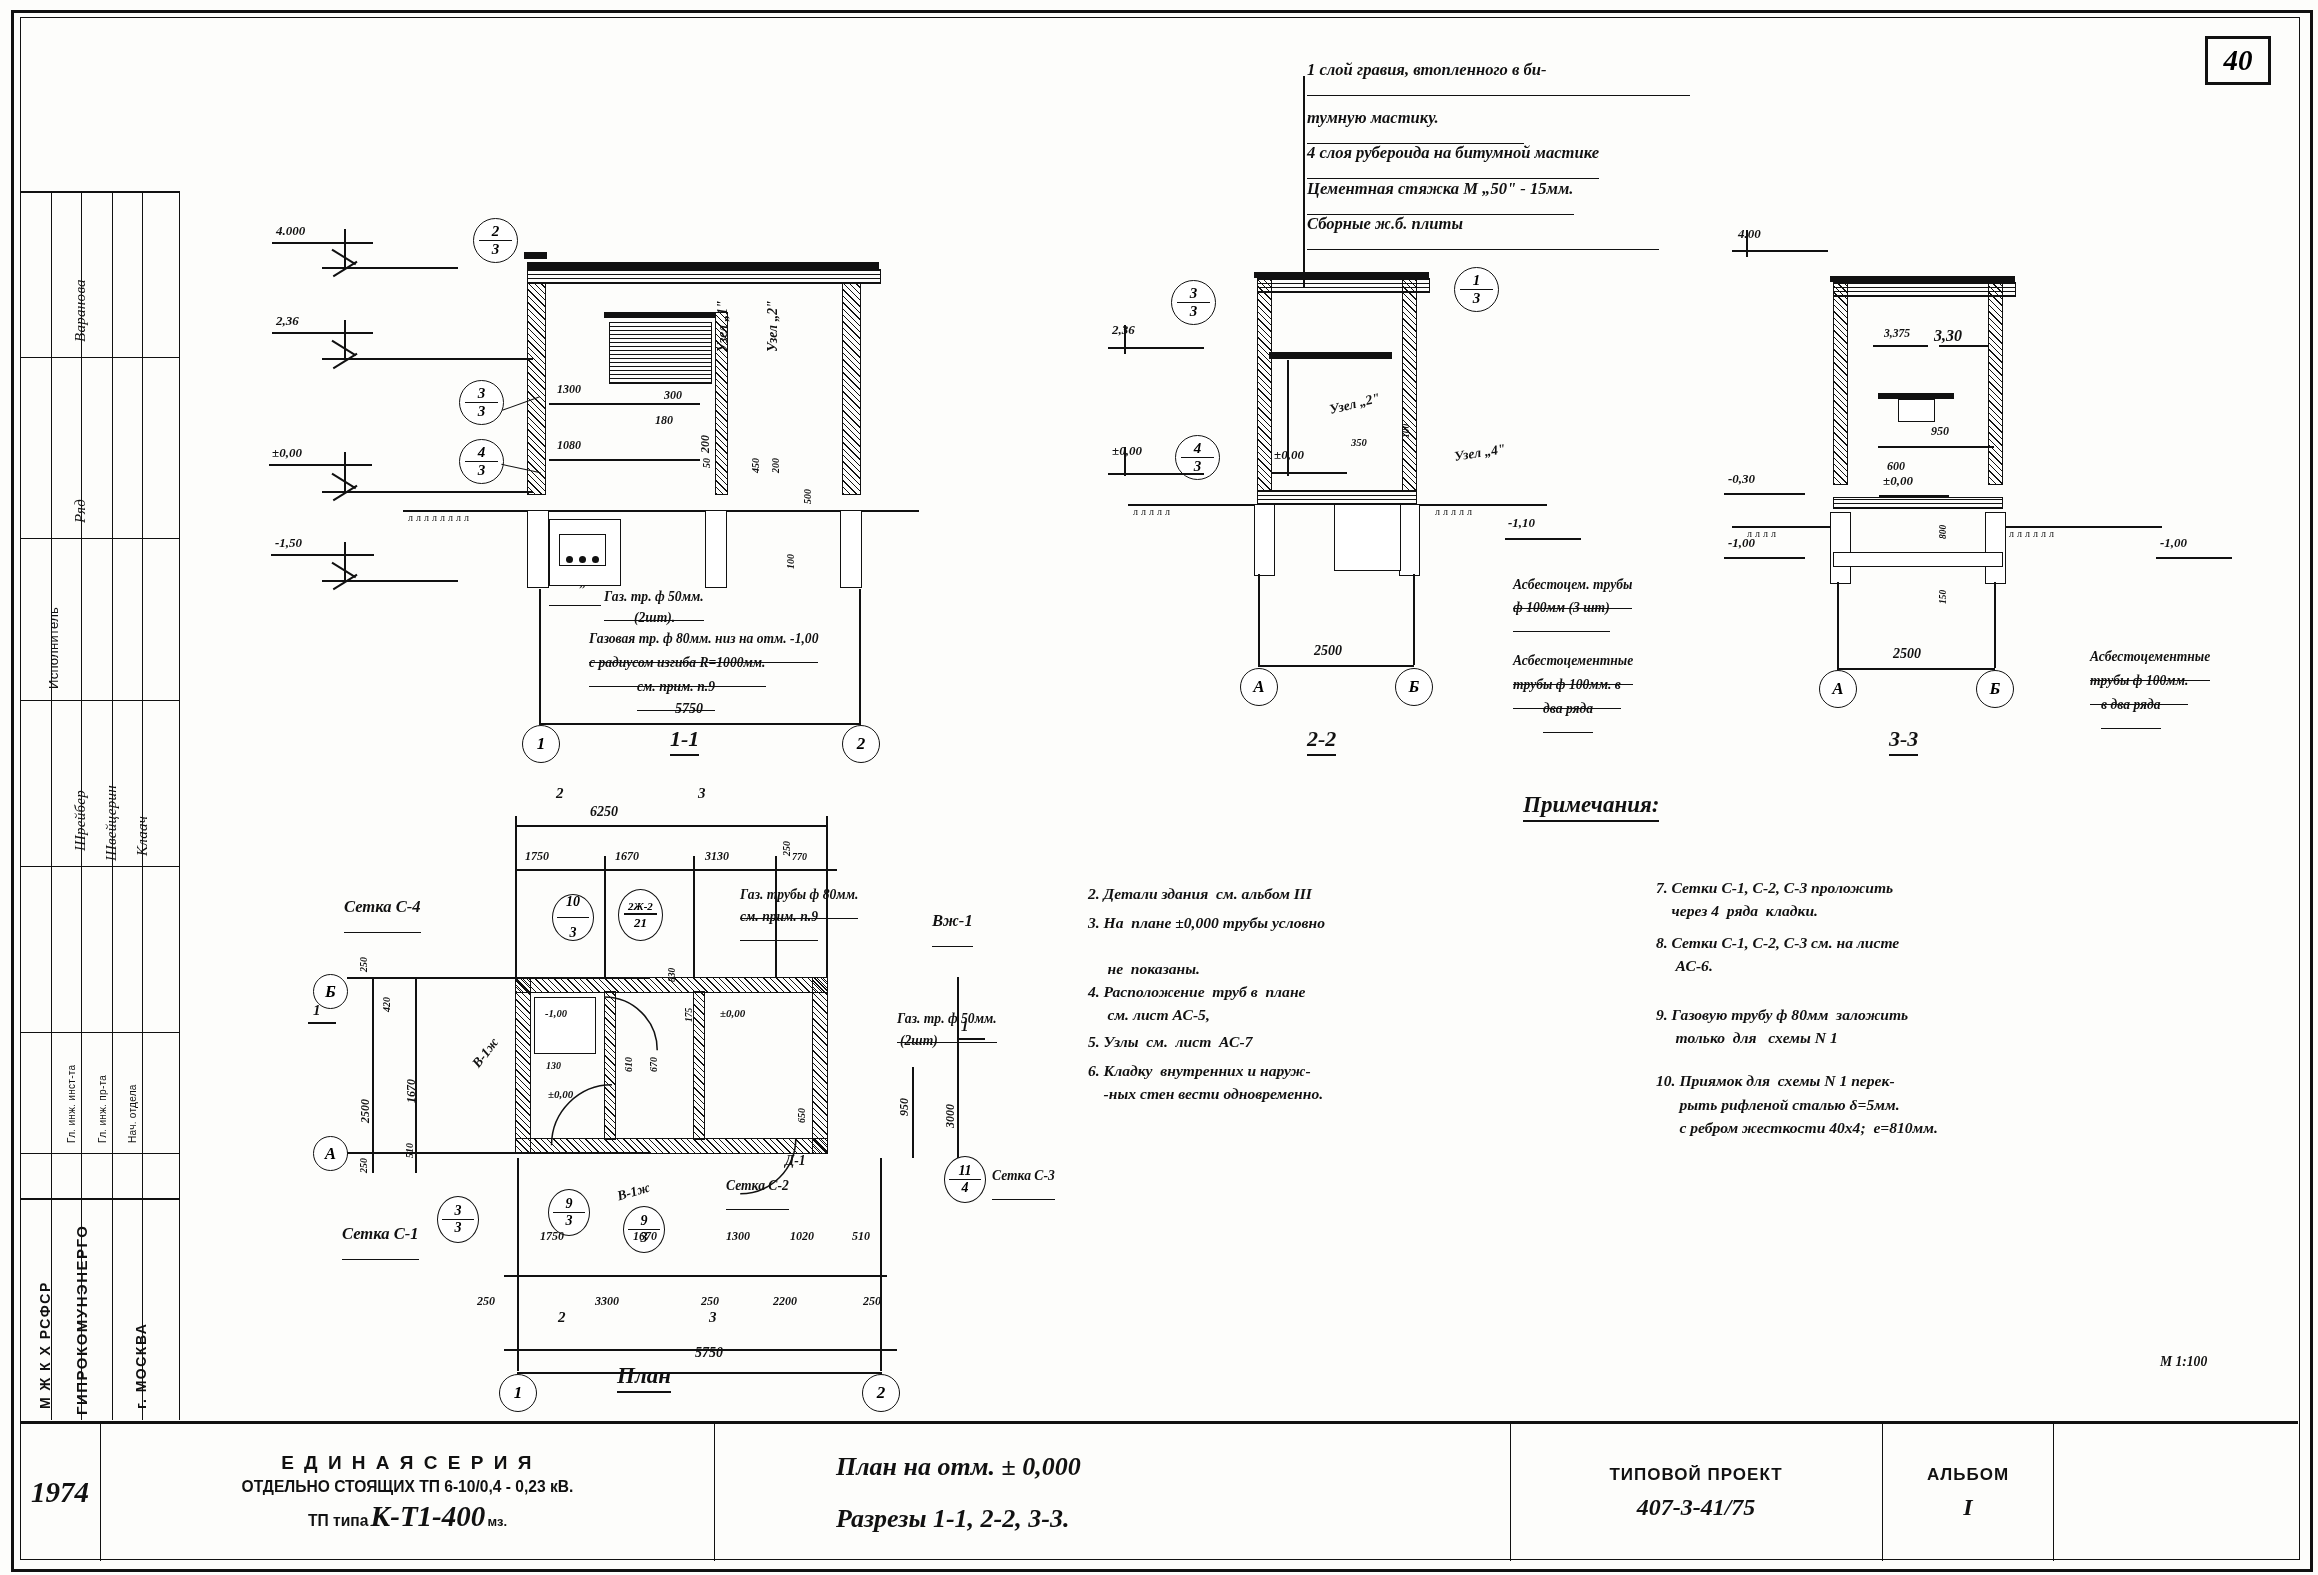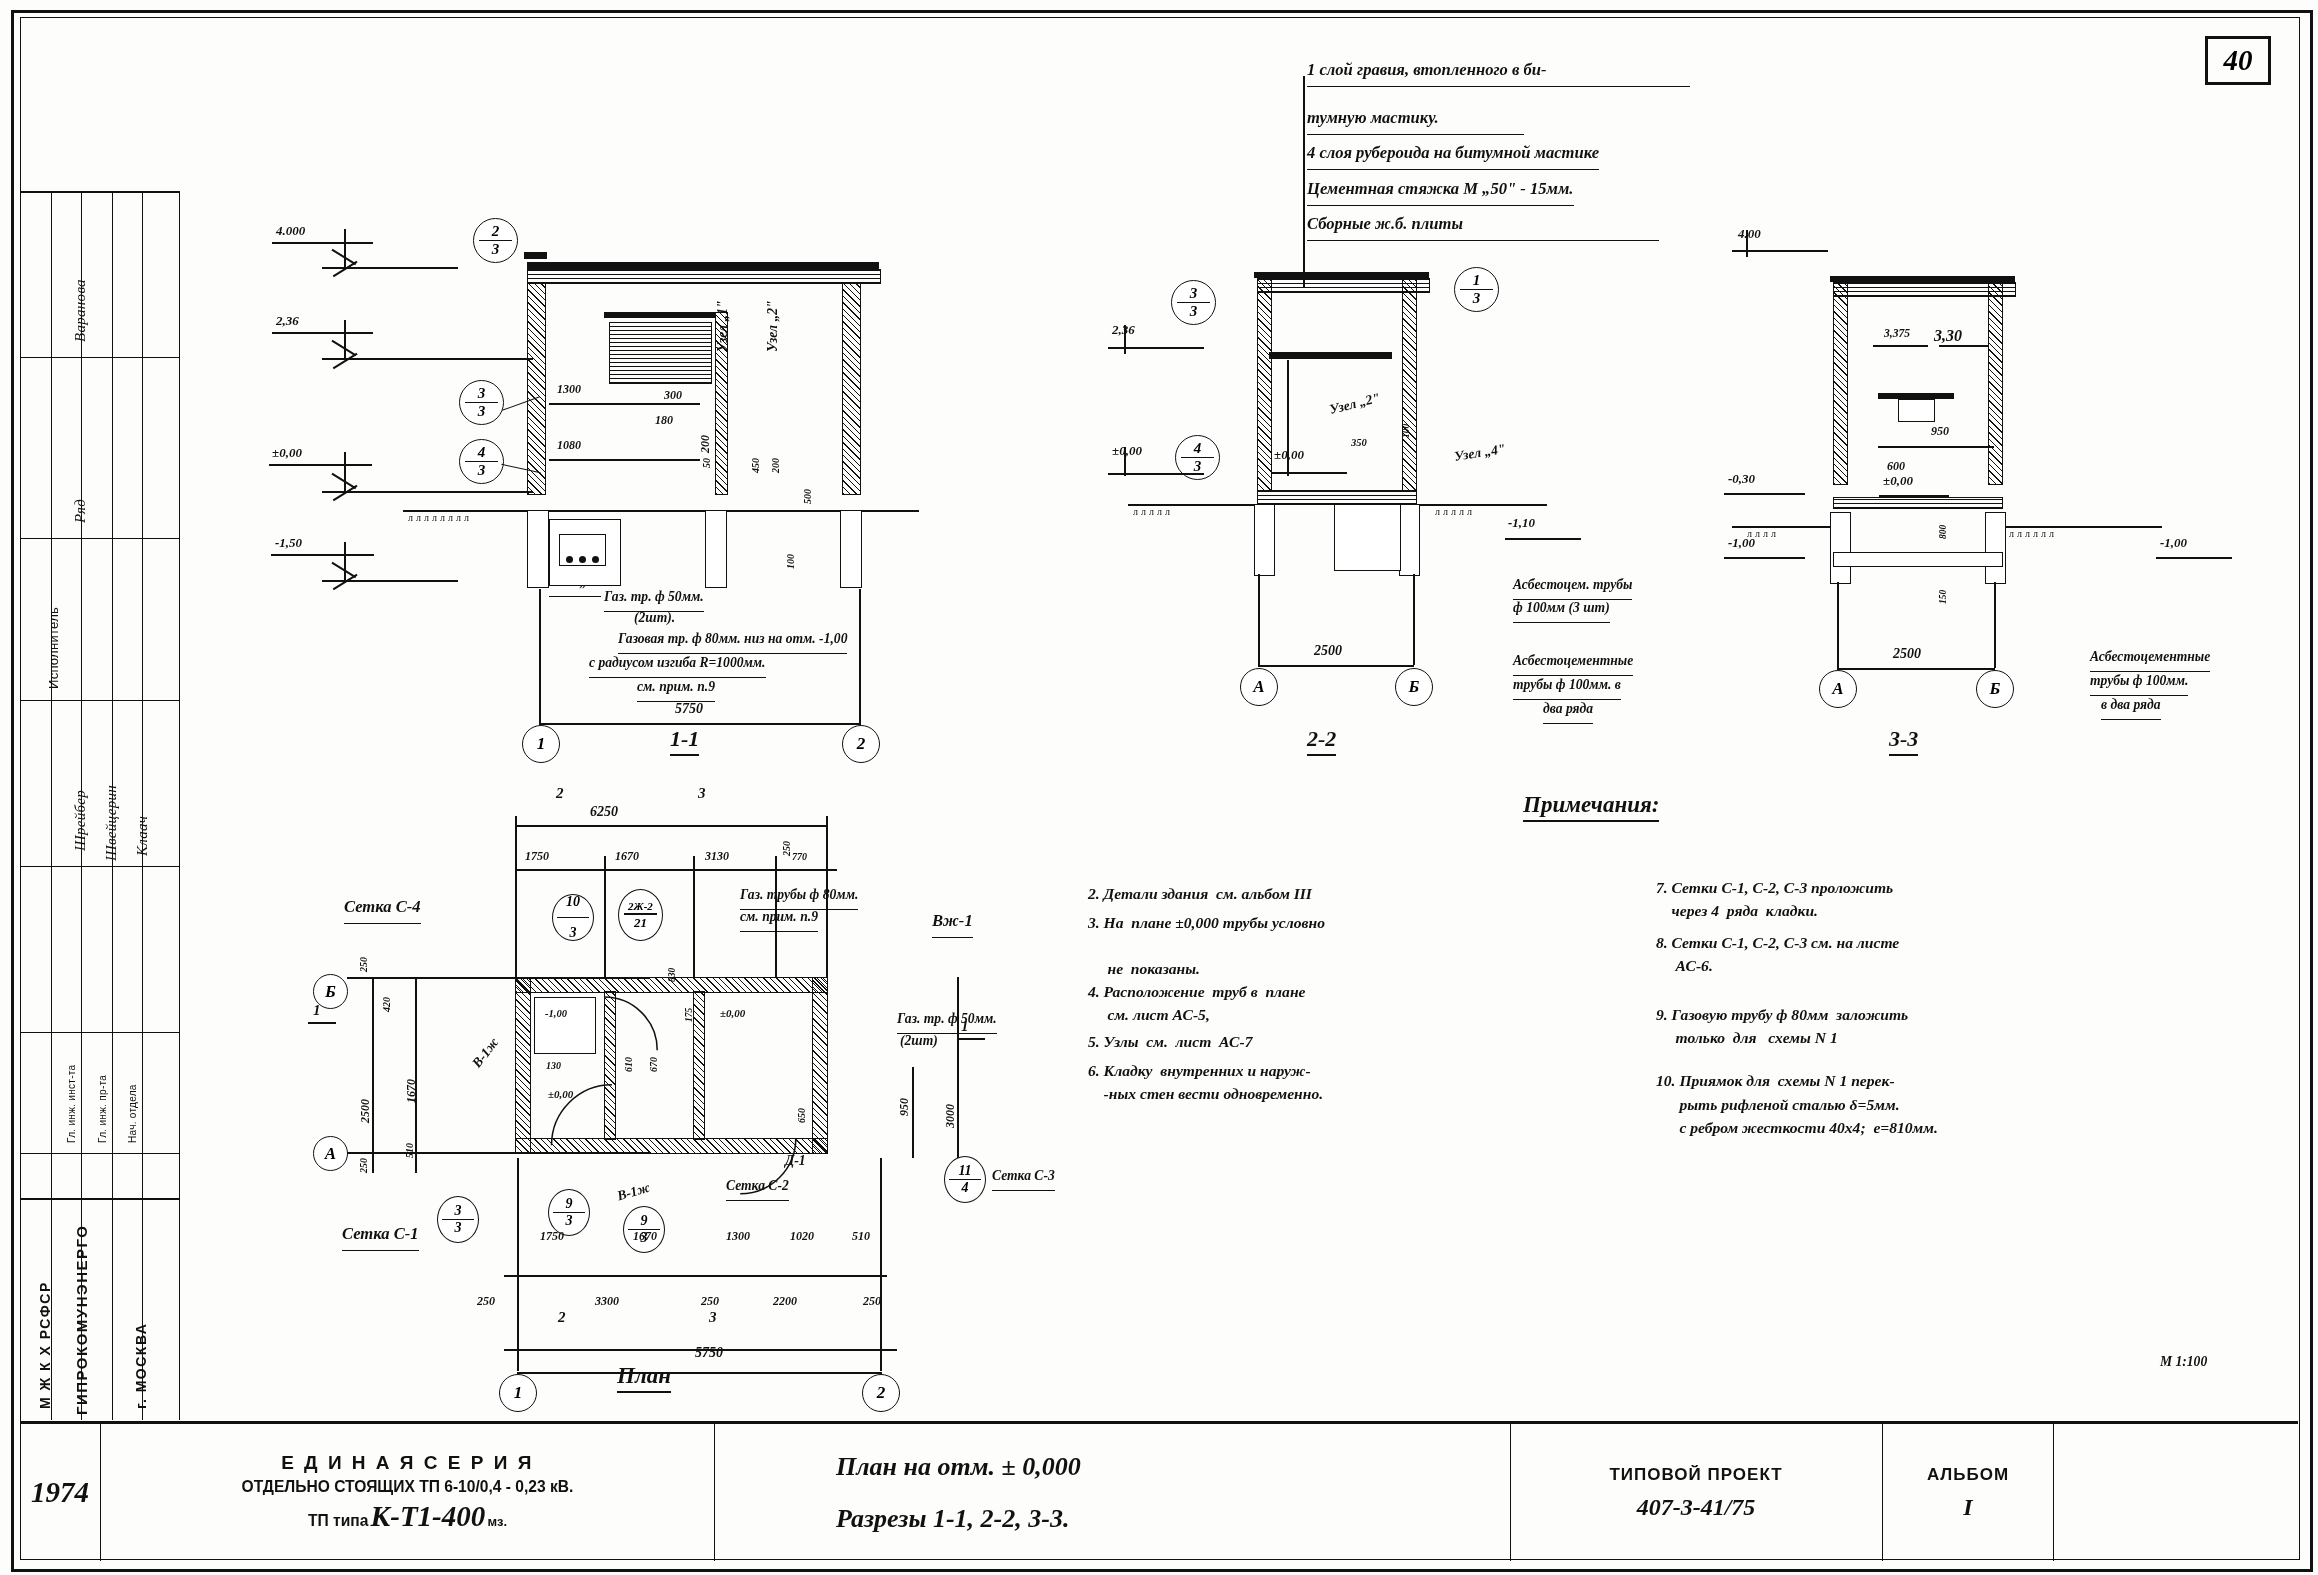--- a/index.html
+++ b/index.html
@@ -27,21 +27,21 @@
     white-space:nowrap;font-family:"Liberation Sans",sans-serif;
     font-size:13px;color:#111;letter-spacing:0.3px;
   }
   .vtext.hand{font-family:"Liberation Serif",serif;font-style:italic;font-size:15px;}
   .vtext.big{font-weight:bold;font-size:17px;letter-spacing:1.5px;}
   
   .hw{
     position:absolute;color:#111;white-space:nowrap;
     font-family:"Liberation Serif",serif;font-style:italic;font-weight:bold;
   }
-  .hw.u{border-bottom:1.5px solid #111;padding-bottom:6px;}
+  .hw.u{border-bottom:1.5px solid #111;padding-bottom:15px;}
   .md{font-size:13.6px;}
   .lg{font-size:16.6px;}
   .dim{position:absolute;font-family:"Liberation Serif",serif;font-style:italic;font-weight:bold;font-size:12px;color:#111;white-space:nowrap;}
   .dimv{transform-origin:0 0;transform:rotate(-90deg);}
   
   .circ{position:absolute;border:1.5px solid #111;border-radius:50%;
         display:flex;flex-direction:column;align-items:center;justify-content:center;
         font-family:"Liberation Serif",serif;font-style:italic;font-weight:bold;background:#fff;}
   .circ .top{line-height:1;}
   .circ .bar{width:78%;height:1.5px;background:#111;margin:1px 0;}
@@ -215,21 +215,21 @@
     <div class="conc" style="left:840px;top:510px;width:20px;height:76px;"></div>
     <div class="conc" style="left:549px;top:519px;width:70px;height:65px;"></div>
     <div class="box2" style="left:559px;top:534px;width:45px;height:30px;"></div>
     <div class="dot" style="left:566px;top:556px;width:7px;height:7px;"></div>
     <div class="dot" style="left:579px;top:556px;width:7px;height:7px;"></div>
     <div class="dot" style="left:592px;top:556px;width:7px;height:7px;"></div>
     <div class="conc" style="left:705px;top:510px;width:20px;height:76px;"></div>
 
     <span class="hw md u" style="left:604px;top:589px;">Газ. тр. ф 50мм.</span>
     <span class="hw md" style="left:634px;top:610px;">(2шт).</span>
-    <span class="hw md u" style="left:618px;top:631px;">Газовая тр. ф 80мм. низ на отм. -1,00</span>
+    <span class="hw md u" style="left:589px;top:631px;">Газовая тр. ф 80мм. низ на отм. -1,00</span>
     <span class="hw md u" style="left:589px;top:655px;">с радиусом изгиба R=1000мм.</span>
     <span class="hw md u" style="left:637px;top:679px;">см. прим. п.9</span>
 
     <span class="dim" style="left:675px;top:701px;font-size:14px;">5750</span>
     <div class="ln hl" style="left:539px;top:723px;width:322px;"></div>
     <div class="ln vl" style="left:539px;top:589px;height:134px;"></div>
     <div class="ln vl" style="left:859px;top:589px;height:134px;"></div>
     <div class="axis" style="left:522px;top:725px;width:36px;height:36px;">
       <span>1</span>
     </div>

